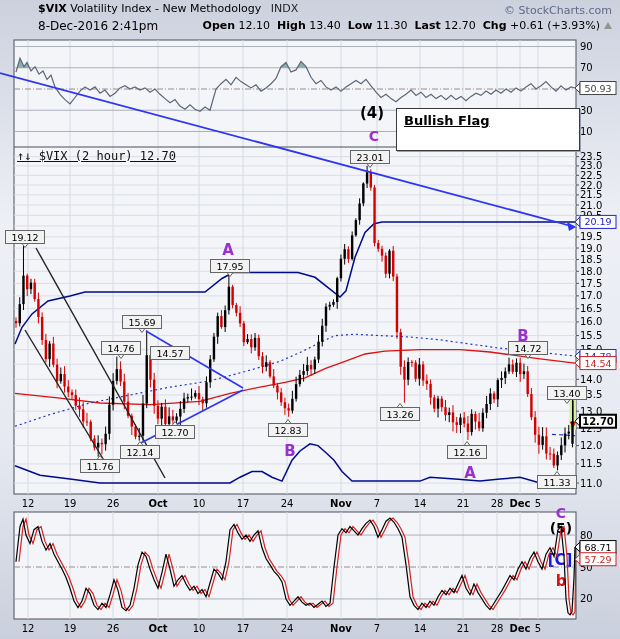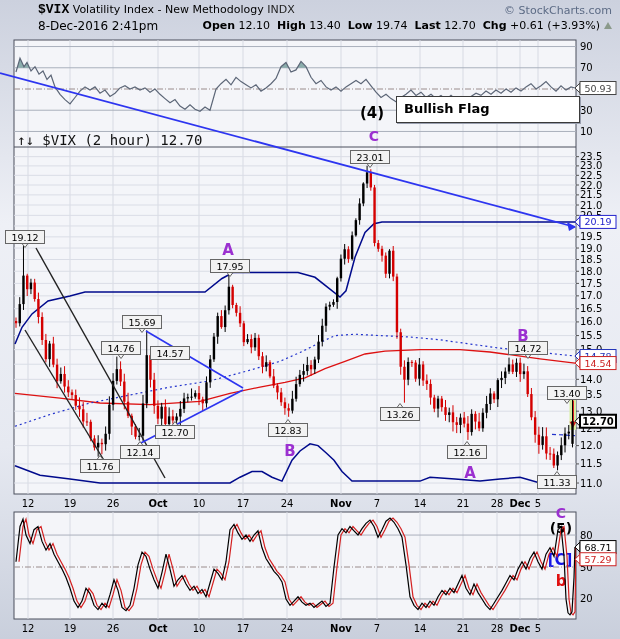--- a/index.html
+++ b/index.html
@@ -1,47 +1,47 @@
 <!DOCTYPE html>
 <html><head>
 <meta charset="utf-8">
 <style>
   html,body{margin:0;padding:0;}
   .stage{position:relative;width:620px;height:639px;overflow:hidden;
     background:linear-gradient(180deg,#ccd1de 0%,#eef0f6 35%,#e6e9f1 70%,#c9cfdc 100%);
     font-family:"DejaVu Sans",sans-serif;color:#000;}
   .hdr1{position:absolute;left:38px;top:2px;font-size:11px;white-space:nowrap;}
-  .hdr1 .sym{font-weight:bold;font-size:13px;font-family:Liberation Mono, monospace;}
-  .hdr1 .exch{margin-left:0;color:#222;}
+  .hdr1 .sym{font-weight:bold;font-size:11px;}
+  .hdr1 .exch{margin-left:6px;color:#222;}
   .copy{position:absolute;right:8px;top:4px;font-size:11px;color:#5c6b85;}
   .hdr2{position:absolute;left:38px;top:19px;font-size:12px;}
   .quote{position:absolute;right:8px;top:19px;font-size:11px;text-align:right;white-space:nowrap;}
   .quote .b{font-weight:bold;margin-left:7px;}
   .tri{display:inline-block;width:0;height:0;border-left:4px solid transparent;
     border-right:4px solid transparent;border-bottom:7px solid #8b9a8b;margin-left:4px;}
   svg#chart{position:absolute;left:0;top:0;z-index:1;}
   svg text{font-family:"DejaVu Sans",sans-serif;}
-  .mainlbl{position:absolute;left:17px;top:132px;z-index:2;font-family:"DejaVu Sans Mono",monospace;
-    font-size:14px;color:#111;}
-  .ann{position:absolute;left:396px;top:96px;width:168px;z-index:3;background:#fff;
-    border:1px solid #3a3a3a;box-shadow:1px 1px 0 #9aa0b0;padding:3px 7px 4px 7px;
-    font-size:13px;font-weight:bold;line-height:1.42;white-space:nowrap;}
+  .mainlbl{position:absolute;left:17px;top:149px;z-index:2;font-family:"DejaVu Sans Mono",monospace;
+    font-size:12px;color:#111;text-decoration:underline;}
+  .ann{position:absolute;left:396px;top:108px;width:168px;z-index:3;background:#fff;
+    border:1px solid #3a3a3a;box-shadow:1px 1px 0 #9aa0b0;padding:3px 7px 20px 7px;
+    font-size:13px;font-weight:bold;line-height:1.42;white-space:nowrap;text-decoration:underline;}
 </style>
 </head>
 <body>
 
 <div class="stage">
   <div class="hdr1">
     <span class="sym">$VIX</span>
     <span class="ttl">Volatility Index - New Methodology</span>
     <span class="exch">INDX</span>
   </div>
   <div class="copy">© StockCharts.com</div>
   <div class="hdr2">8-Dec-2016 2:41pm</div>
-  <div class="quote"><span class="b">Open</span><span> 12.10</span><span class="b">High</span><span> 13.40</span><span class="b">Low</span><span> 19.74</span><span class="b">Last</span><span> 12.70</span><span class="b">Chg</span><span> +0.61 (+3.93%)</span><span class="tri"></span></div>
+  <div class="quote"><span class="b">Open</span><span> 12.10</span><span class="b">High</span><span> 13.40</span><span class="b">Low</span><span> 11.30</span><span class="b">Last</span><span> 12.70</span><span class="b">Chg</span><span> +0.61 (+3.93%)</span><span class="tri"></span></div>
   <svg id="chart" width="620" height="639" viewBox="0 0 620 639">
       <g>
         <rect x="14" y="40" width="562" height="454" fill="#f4f5f9" stroke="#4a4f5c" stroke-width="1"></rect>
         <rect x="14" y="512" width="562" height="107" fill="#f4f5f9" stroke="#4a4f5c" stroke-width="1"></rect>
       </g>
       <g>
         <line x1="28" y1="40" x2="28" y2="494" stroke="#d7dae3" stroke-width="1"></line>
         <line x1="28" y1="512" x2="28" y2="619" stroke="#d7dae3" stroke-width="1"></line>
         <line x1="70" y1="40" x2="70" y2="494" stroke="#d7dae3" stroke-width="1"></line>
         <line x1="70" y1="512" x2="70" y2="619" stroke="#d7dae3" stroke-width="1"></line>

